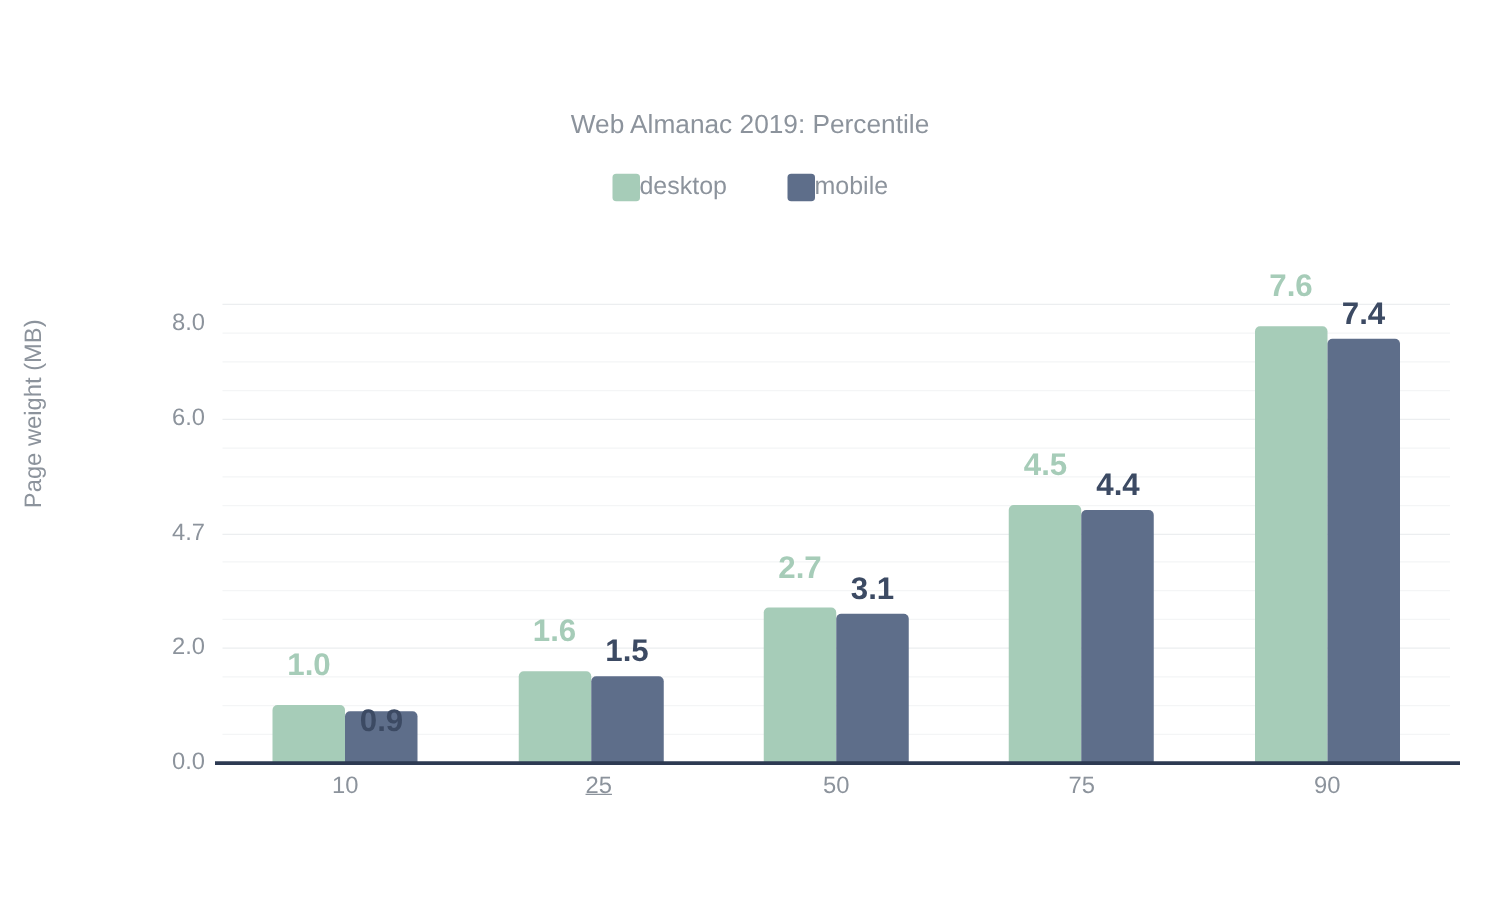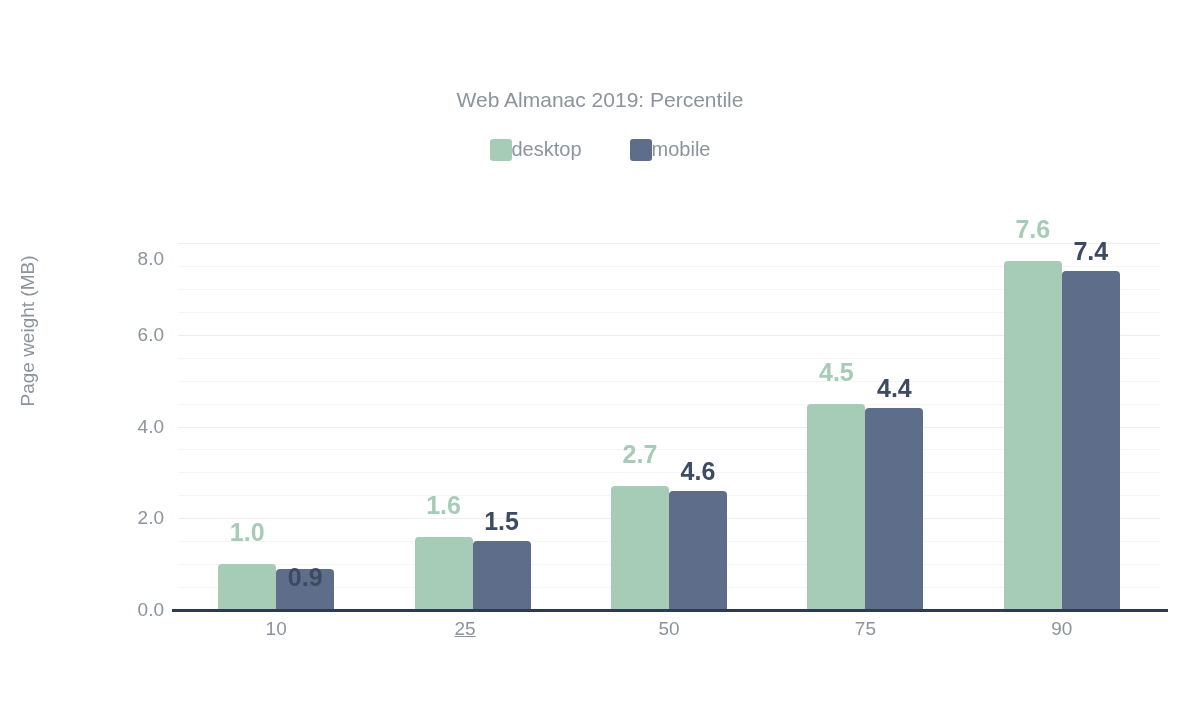--- a/index.html
+++ b/index.html
@@ -195,21 +195,21 @@
     <div class="legend-item">
       <span class="legend-swatch" style="background:#5e6e8a"></span>
       <span class="legend-label">mobile</span>
     </div>
   </div>
 
   <div class="y-axis-title">Page weight (MB)</div>
   <div class="y-ticks" id="y-ticks">
       <div class="y-tick-label" style="top: 367px;">0.0</div>
       <div class="y-tick-label" style="top: 275.25px;">2.0</div>
-      <div class="y-tick-label" style="top: 183.5px;">4.0</div>
+      <div class="y-tick-label" style="top: 183.5px;">4.7</div>
       <div class="y-tick-label" style="top: 91.75px;">6.0</div>
       <div class="y-tick-label" style="top: 16px;">8.0</div>
     </div>
 
   <div class="plot">
     <div class="gridlines" id="gridlines">
         <div class="gridline" style="top: 344.062px;"></div>
         <div class="gridline" style="top: 321.125px;"></div>
         <div class="gridline" style="top: 298.188px;"></div>
         <div class="gridline major" style="top: 275.25px;"></div>
@@ -231,35 +231,35 @@
         <div class="bar-label" style="left: 69.2px; top: 275.125px; color: rgb(166, 204, 184);">1.0</div>
         <div class="bar" style="left: 98.2px; width: 58px; height: 41.2875px; background: rgb(94, 110, 138);"></div>
         <div class="bar-label" style="left: 127.2px; top: 291.712px; color: rgb(60, 74, 99); margin-top: 28px;">0.9</div>
         <div class="bar" style="left: 236.6px; width: 58px; height: 73.4px; background: rgb(166, 204, 184);"></div>
         <div class="bar-label" style="left: 265.6px; top: 247.6px; color: rgb(166, 204, 184);">1.6</div>
         <div class="bar" style="left: 294.6px; width: 58px; height: 68.8125px; background: rgb(94, 110, 138);"></div>
         <div class="bar-label" style="left: 323.6px; top: 264.188px; color: rgb(60, 74, 99);">1.5</div>
         <div class="bar" style="left: 433px; width: 58px; height: 123.862px; background: rgb(166, 204, 184);"></div>
         <div class="bar-label" style="left: 462px; top: 197.137px; color: rgb(166, 204, 184);">2.7</div>
         <div class="bar" style="left: 491px; width: 58px; height: 119.275px; background: rgb(94, 110, 138);"></div>
-        <div class="bar-label" style="left: 520px; top: 213.725px; color: rgb(60, 74, 99);">4.6</div>
+        <div class="bar-label" style="left: 520px; top: 213.725px; color: rgb(60, 74, 99);">3.1</div>
         <div class="bar" style="left: 629.4px; width: 58px; height: 206.438px; background: rgb(166, 204, 184);"></div>
         <div class="bar-label" style="left: 658.4px; top: 114.562px; color: rgb(166, 204, 184);">4.5</div>
         <div class="bar" style="left: 687.4px; width: 58px; height: 201.85px; background: rgb(94, 110, 138);"></div>
         <div class="bar-label" style="left: 716.4px; top: 131.15px; color: rgb(60, 74, 99);">4.4</div>
         <div class="bar" style="left: 825.8px; width: 58px; height: 348.65px; background: rgb(166, 204, 184);"></div>
         <div class="bar-label" style="left: 854.8px; top: -27.65px; color: rgb(166, 204, 184);">7.6</div>
         <div class="bar" style="left: 883.8px; width: 58px; height: 339.475px; background: rgb(94, 110, 138);"></div>
         <div class="bar-label" style="left: 912.8px; top: -6.475px; color: rgb(60, 74, 99);">7.4</div>
       </div>
   </div>
 
   <div class="axis-baseline"></div>
 
   <div class="x-ticks" id="x-ticks">
       <div class="x-tick-label" style="left: 98.2px;">10</div>
-      <div class="x-tick-label" style="left: 287px; text-decoration: underline;">25</div>
+      <div class="x-tick-label" style="left: 301px; text-decoration: underline;">25</div>
       <div class="x-tick-label" style="left: 491px;">50</div>
       <div class="x-tick-label" style="left: 687.4px;">75</div>
       <div class="x-tick-label" style="left: 883.8px;">90</div>
     </div>
 
 </div>
 
 </body></html>

